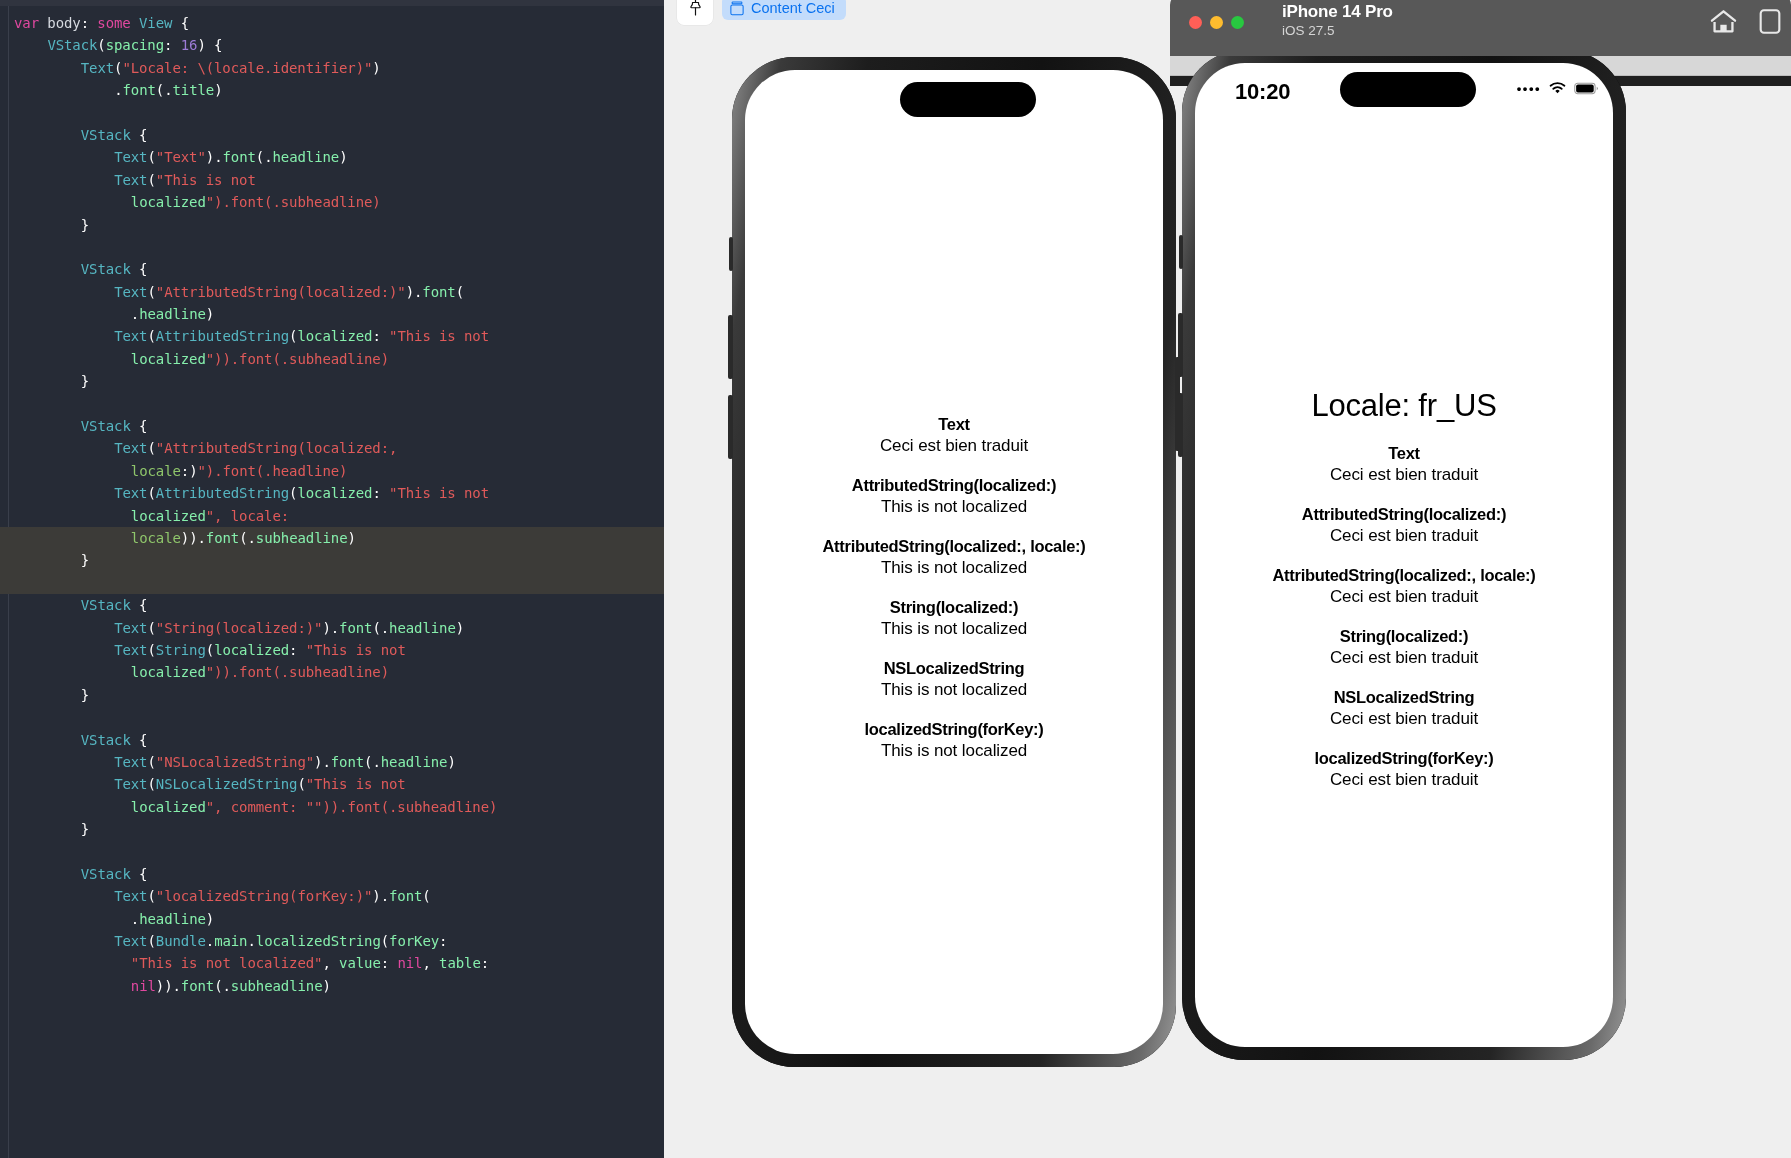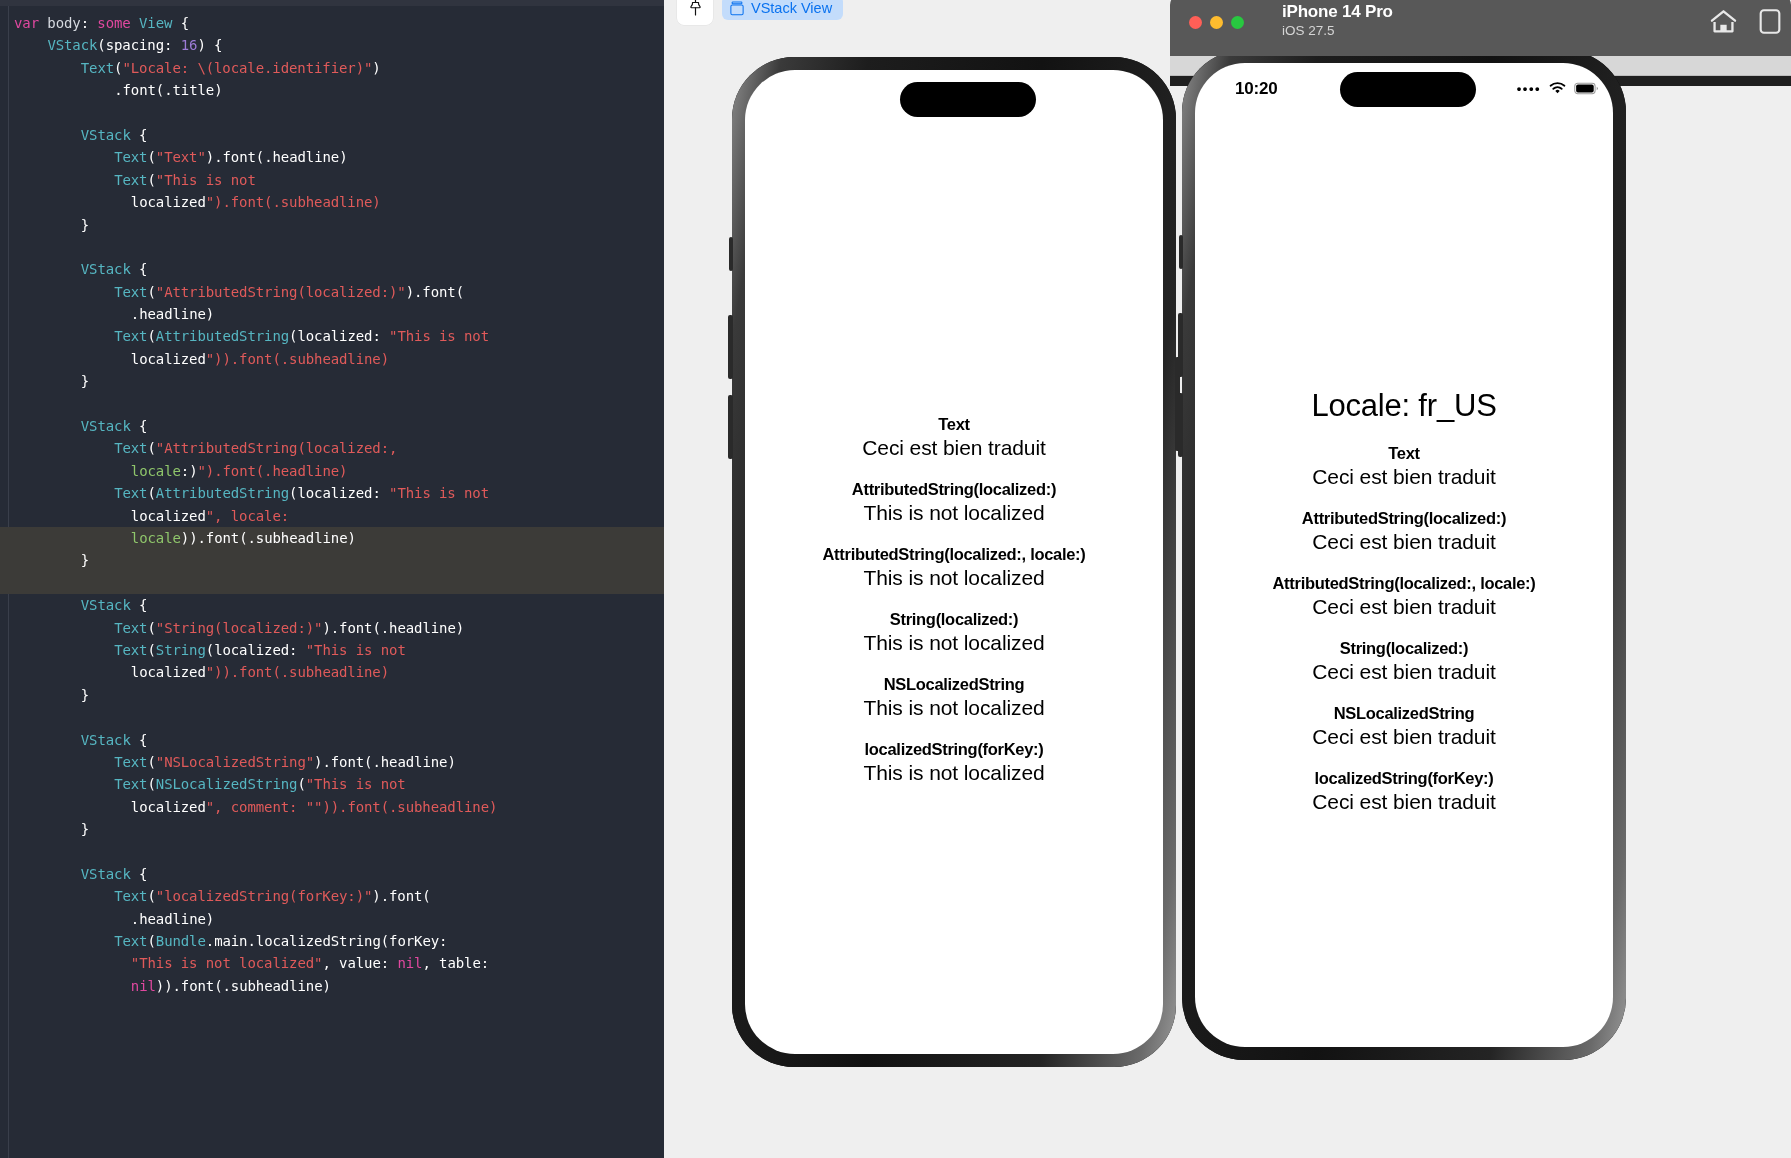--- a/index.html
+++ b/index.html
@@ -37,21 +37,21 @@
   }
   .ln { display: block; height: 22.4px; padding-left: 14px; }
   .ln.hl { background: #3c3b38; }
   
   .kw   { color: #e0489f; }
   .id   { color: #d6dae0; }          
   .type { color: #56b6c2; }          
   .str  { color: #e05a5a; }          
   .num  { color: #9d7cd8; }          
   .prop { color: #8fc66b; }          
-  .mem  { color: #ffffff; }          
+  .mem  { color: #86efac; }          
   .pl   { color: #ffffff; }          
 
   
   .canvas {
     position: absolute; left: 664px; top: 0;
     width: 1127px; height: 1158px;
     background: #efefef;
   }
   .canvas-topbar {
     position: absolute; left: 0; top: 0; width: 1127px; height: 26px;
@@ -131,30 +131,30 @@
   }
   .locale-title {
     font-size: 31px; font-weight: 400; letter-spacing: -0.2px;
     font-family: "Liberation Sans", sans-serif;
   }
   .group { margin-top: 20px; }
   .g-head {
     font-size: 16.5px; font-weight: bold; letter-spacing: -0.3px;
   }
   .g-sub {
-    font-size: 21px; font-weight: 400; margin-top: 2px; letter-spacing: -0.1px;
+    font-size: 17px; font-weight: 400; margin-top: 2px; letter-spacing: -0.1px;
   }
 
   
   .statusbar {
     position: absolute; left: 0; top: 0; width: 418px; height: 54px;
   }
   .sb-time {
     position: absolute; left: 40px; top: 16px;
-    font-size: 17px; font-weight: bold; color: #000;
+    font-size: 22px; font-weight: bold; color: #000;
     letter-spacing: -0.2px;
   }
   .sb-right {
     position: absolute; right: 0px; top: 18px;
     display: flex; align-items: center; gap: 7px;
   }
   .sb-dots { letter-spacing: 1.5px; font-size: 13px; color: #000; font-weight: bold; }
 
   
   .sim-window {
@@ -204,21 +204,21 @@
         <svg width="19" height="19" viewBox="0 0 24 24">
           <path d="M12 2.5v3.2M8.2 5.7h7.6v1.1c0 1.4.5 2.1 1.3 3 .5.6.8 1 .8 1.6 0 .5-.4.9-1 .9H7.1c-.6 0-1-.4-1-.9 0-.6.3-1 .8-1.6.8-.9 1.3-1.6 1.3-3V5.7z" fill="none" stroke="#111" stroke-width="1.5" stroke-linejoin="round"></path>
           <path d="M12 12.3v9.2" stroke="#111" stroke-width="1.5" stroke-linecap="round"></path>
         </svg>
       </div>
       <div class="tab-chip">
         <svg width="14" height="15" viewBox="0 0 16 17">
           <rect x="2.4" y="1" width="11.2" height="2" rx="0.8" fill="none" stroke="#0a72ef" stroke-width="1.2"></rect>
           <rect x="1" y="4.6" width="14" height="11" rx="1.6" fill="none" stroke="#0a72ef" stroke-width="1.2"></rect>
         </svg>
-        <span class="tab-chip-label">VStack View</span>
+        <span class="tab-chip-label">Content Ceci</span>
       </div>
     </div>
 
     <div class="modifiers-bar" style="left:506px;"></div>
     <div class="modifiers-bar-dark" style="left:506px;"></div>
     <div class="modifiers-label" style="left:724px;">Modifiers</div>
     <div class="vdiv" style="left:722px; top:0px;"></div>
     <div class="vdiv" style="left:1110px; top:0px;"></div>
 
     <div class="phone" id="phone1">

